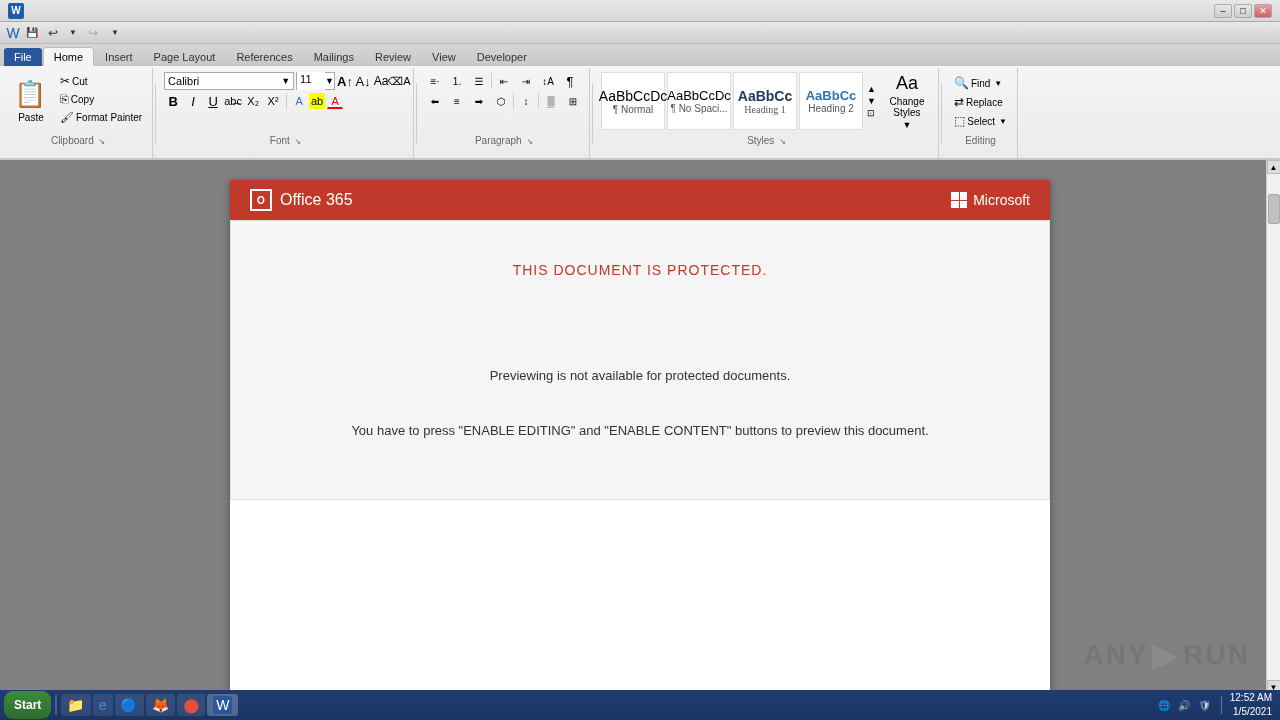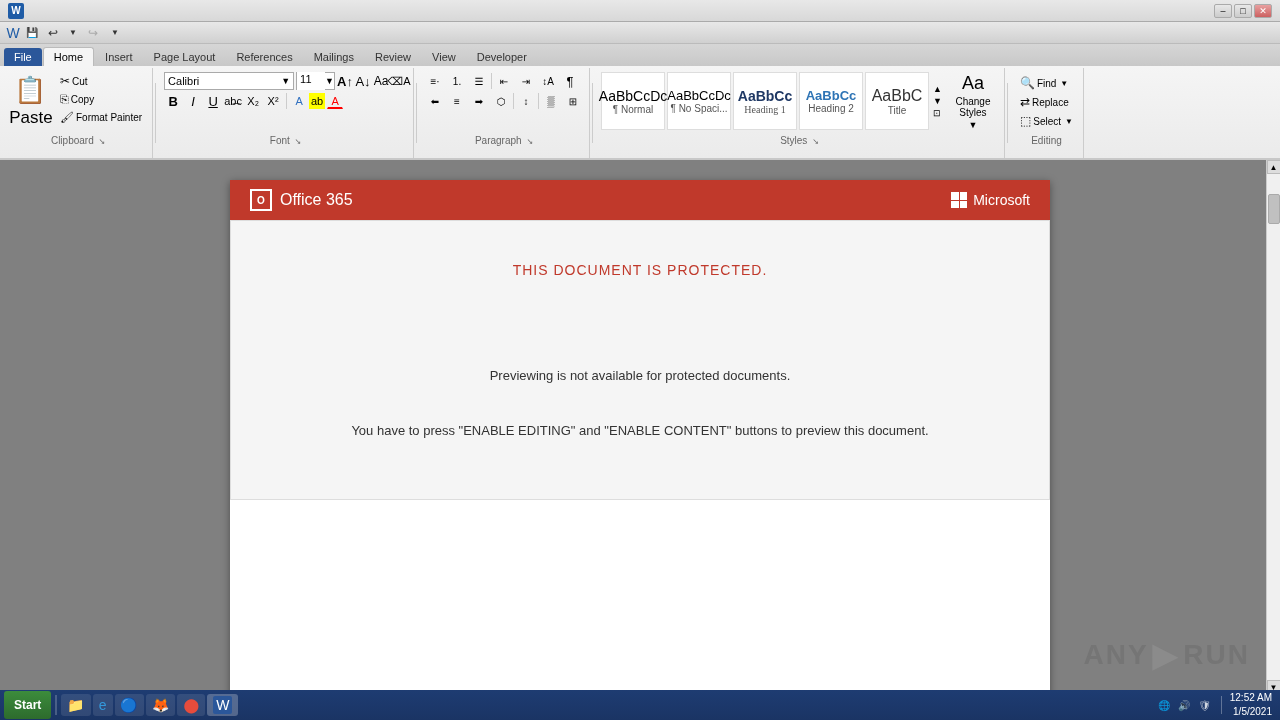--- a/index.html
+++ b/index.html
@@ -275,21 +275,21 @@
       position: absolute;
       bottom: 0;
       width: 1280px;
     }
     .start-btn {
       background: linear-gradient(to bottom, #3c8c3c, #2d6b2d);
       color: white;
       padding: 14px 10px;
       font-size: 12px;
       font-weight: bold;
-      border-radius: 3px;
+      border-radius: 9px;
       cursor: pointer;
       height: 22px;
       display: flex;
       align-items: center;
     }
     .taskbar-item {
       height: 22px;
       padding: 2px 6px;
       display: flex;
       align-items: center;
@@ -389,21 +389,21 @@
     <span>Developer</span>
   </div>
 </div>
 
 <div class="ribbon">
 
   <div class="ribbon-group">
     <div class="ribbon-group-content">
       <div class="ribbon-btn-large">
         <div style="font-size:26px;">📋</div>
-        <span style="font-size:17px;">Paste</span>
+        <span style="font-size:10px;">Paste</span>
       </div>
       <div class="ribbon-col">
         <div class="ribbon-btn-small">
           <span style="font-size:12px;">✂</span>
           <span>Cut</span>
         </div>
         <div class="ribbon-btn-small">
           <span style="font-size:11px;">⎘</span>
           <span>Copy</span>
         </div>
@@ -502,24 +502,20 @@
           <span style="font-size:10px;color:#555;">¶ No Spaci...</span>
         </div>
         <div class="style-item">
           <span class="style-heading1">AaBbCc</span>
           <span style="font-size:10px;color:#555;font-family:Liberation Serif, serif;">Heading 1</span>
         </div>
         <div class="style-item">
           <span class="style-heading2">AaBbCc</span>
           <span style="font-size:10px;color:#555;">Heading 2</span>
         </div>
-        <div class="style-item">
-          <span class="style-title" style="font-size:16px;color:#333;">AaBbC</span>
-          <span style="font-size:10px;color:#555;">Title</span>
-        </div>
         <div style="display:flex;align-items:center;padding:2px;">
           <div style="display:flex;flex-direction:column;gap:2px;">
             <span style="font-size:9px;cursor:pointer;display:block;">▲</span>
             <span style="font-size:9px;cursor:pointer;display:block;">▼</span>
             <span style="font-size:9px;cursor:pointer;display:block;">⊡</span>
           </div>
         </div>
       </div>
       <div class="change-styles-btn">
         <div style="font-size:18px;">Aa</div>

